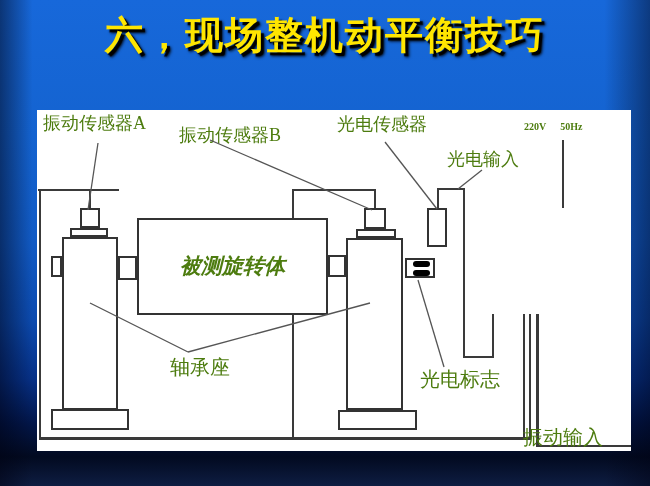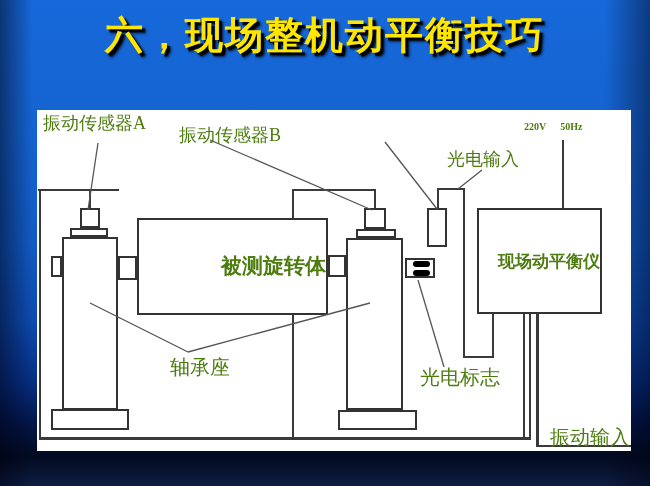--- a/index.html
+++ b/index.html
@@ -18,21 +18,21 @@
     color:#ffe600;text-shadow:3px 3px 1px #000,4px 4px 3px rgba(0,0,0,.8);
     font-family:"Liberation Sans","DejaVu Sans",sans-serif;
   }
   .panel{
     position:absolute;left:37px;top:110px;width:594px;height:341px;
     background:#ffffff;
   }
   .lbl{position:absolute;color:#4d7c0f;white-space:nowrap;line-height:1;}
   .box{position:absolute;background:#fff;border:2px solid #333;box-sizing:border-box;}
   .wire{position:absolute;background:#3a3a3a;}
-  .centered{display:flex;align-items:center;justify-content:flex-end;text-align:center;}
+  .centered{display:flex;align-items:center;justify-content:center;text-align:center;font-style:italic;}
   .mark-bar{position:absolute;left:6px;width:17px;height:6px;background:#000;border-radius:3px;}
   svg.overlay{position:absolute;left:0;top:0;pointer-events:none;}
 </style>
 </head>
 <body>
 
 <div class="vignette"></div>
 
 <h1 class="slide-title">六，现场整机动平衡技巧</h1>
 
@@ -73,33 +73,31 @@
     <div class="mark-bar" style="top:1px;"></div>
     <div class="mark-bar" style="top:10px;"></div>
   </div>
 
   <div class="box centered" style="left:100px;top:108px;width:191px;height:97px;">
     <span class="lbl" style="position:static;font-size:21px;font-weight:600;">被测旋转体</span>
   </div>
 
   <div class="box" style="left:390px;top:98px;width:20px;height:39px;"></div>
 
-  <div class="box centered" style="left:440px;top:98px;width:125px;height:106px;">
-    <span class="lbl" style="position:static;font-size:17px;font-weight:600;">现场动平衡仪</span>
-  </div>
 
   <div class="lbl" style="left:6px;top:4px;font-size:18px;">振动传感器A</div>
   <div class="lbl" style="left:142px;top:16px;font-size:18px;">振动传感器B</div>
+  <div class="lbl" style="left:300px;top:5px;font-size:18px;">光电传感器</div>
   <div class="lbl" style="left:487px;top:12px;font-size:10px;font-weight:600;">
     <span>220V</span><span style="display:inline-block;width:14px;"></span><span>50Hz</span>
   </div>
   <div class="lbl" style="left:410px;top:40px;font-size:18px;text-align:right;">光电输入</div>
   <div class="lbl" style="left:133px;top:247px;font-size:20px;">轴承座</div>
-  <div class="lbl" style="left:383px;top:259px;font-size:20px;font-family:Liberation Mono, monospace;">光电标志</div>
-  <div class="lbl" style="left:513px;top:317px;font-size:20px;">振动输入</div>
+  <div class="lbl" style="left:383px;top:259px;font-size:20px;">光电标志</div>
+  <div class="lbl" style="left:486px;top:317px;font-size:20px;">振动输入</div>
 
   <svg class="overlay" width="594" height="341" viewBox="0 0 594 341">
     <line x1="61" y1="33" x2="51" y2="100" stroke="#555" stroke-width="1.3"></line>
     <line x1="173" y1="30" x2="335" y2="100" stroke="#555" stroke-width="1.3"></line>
     <line x1="348" y1="32" x2="400" y2="99" stroke="#555" stroke-width="1.3"></line>
     <line x1="445" y1="60" x2="421" y2="79" stroke="#555" stroke-width="1.3"></line>
     <line x1="53" y1="193" x2="151" y2="242" stroke="#555" stroke-width="1.3"></line>
     <line x1="151" y1="242" x2="333" y2="193" stroke="#555" stroke-width="1.3"></line>
     <line x1="381" y1="170" x2="407" y2="257" stroke="#555" stroke-width="1.3"></line>
   </svg>

